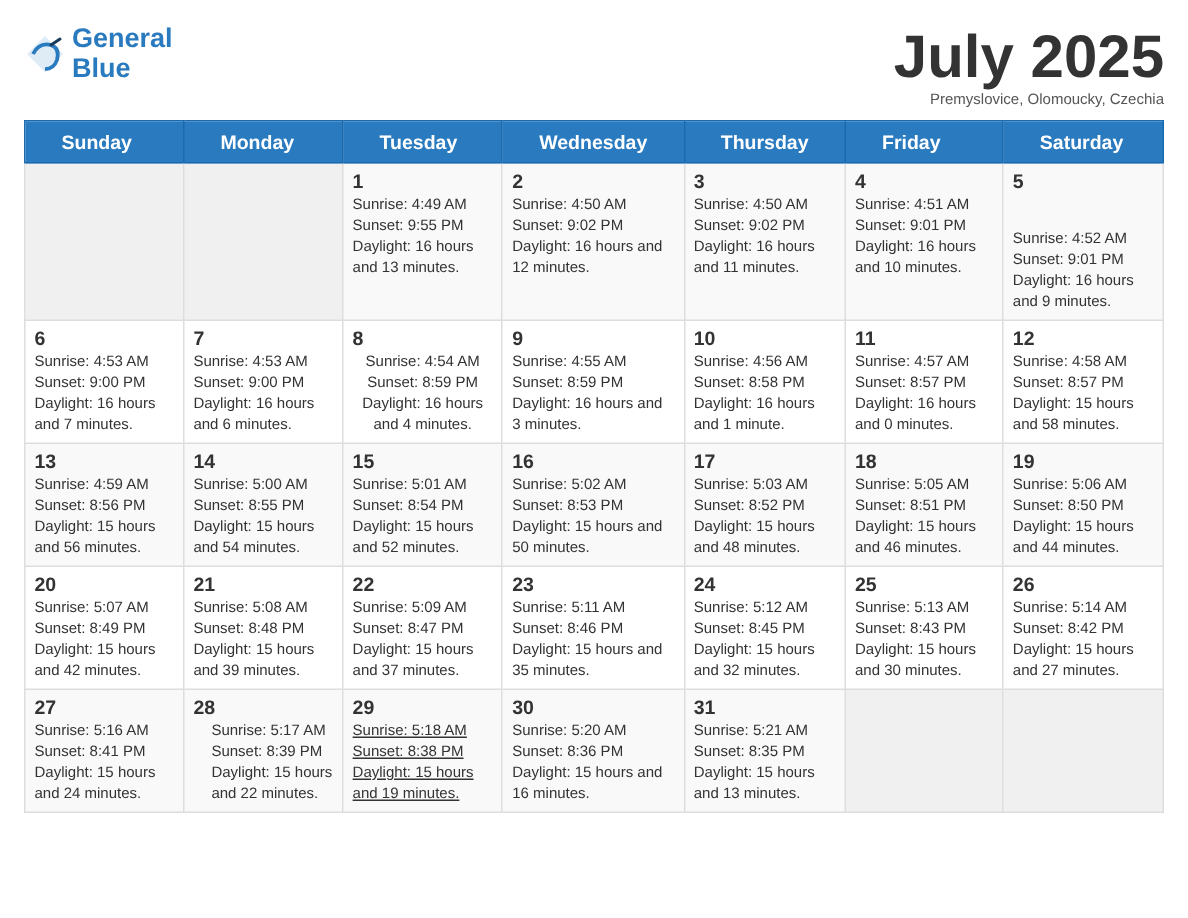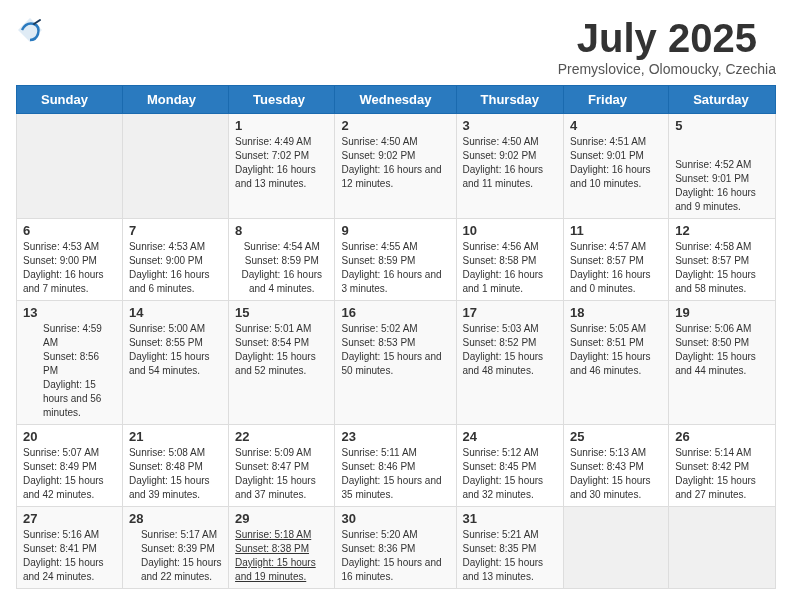--- a/index.html
+++ b/index.html
@@ -37,21 +37,21 @@
     .title-area {
       text-align: right;
     }
     .month-title {
       font-size: 40px;
       font-weight: bold;
       color: #333;
       text-align: center;
     }
     .location-title {
-      font-size: 14px;
+      font-size: 10px;
       color: #555;
     }
     .calendar {
       width: 100%;
       border-collapse: collapse;
       border: 1px solid #ccc;
     }
     .calendar th {
       background-color: #2a7abf;
       color: #fff;
@@ -94,20 +94,26 @@
 </head>
 <body>
 
 <div class="header-area">
   <div class="logo">
     <svg class="logo-icon" viewBox="0 0 28 28" xmlns="http://www.w3.org/2000/svg">
       <polygon points="14,2 26,14 14,26 2,14" fill="#2a7abf" opacity="0.15"></polygon>
       <path d="M6 14 Q10 6 18 8 Q24 10 22 18 Q20 24 14 24" fill="none" stroke="#2a7abf" stroke-width="2.5"></path>
       <path d="M18 8 L24 4" stroke="#1a3a5c" stroke-width="2" stroke-linecap="round"></path>
     </svg>
+    <div>
+      <div class="logo-text">
+        <span>General</span><br>
+        <span style="color:#2a7abf;">Blue</span>
+      </div>
+    </div>
   </div>
   <div class="title-area">
     <div class="month-title">July 2025</div>
     <div class="location-title">Premyslovice, Olomoucky, Czechia</div>
   </div>
 </div>
 
 <table class="calendar">
   <thead>
     <tr>
@@ -120,21 +126,21 @@
         <th>Saturday</th>
       </tr>
   </thead>
   <tbody id="calendar-body">
   <tr>
         <td class="empty-cell"></td>
         <td class="empty-cell"></td>
         <td>
           <span class="day-number">1</span>
           <div class="day-info" style="white-space: pre-line;">Sunrise: 4:49 AM
-Sunset: 7:02 PM
+Sunset: 9:55 PM
 Daylight: 16 hours and 13 minutes.</div>
         </td>
         <td>
           <span class="day-number">2</span>
           <div class="day-info" style="white-space: pre-line;">Sunrise: 4:50 AM
 Sunset: 9:02 PM
 Daylight: 16 hours and 12 minutes.</div>
         </td>
         <td>
           <span class="day-number">3</span>
@@ -195,21 +201,21 @@
         <td>
           <span class="day-number">12</span>
           <div class="day-info" style="white-space: pre-line;">Sunrise: 4:58 AM
 Sunset: 8:57 PM
 Daylight: 15 hours and 58 minutes.</div>
         </td>
       </tr>
       <tr>
         <td>
           <span class="day-number">13</span>
-          <div class="day-info" style="white-space: pre-line; margin-left: 20px;">Sunrise: 4:59 AM
+          <div class="day-info" style="white-space: pre-line;">Sunrise: 4:59 AM
 Sunset: 8:56 PM
 Daylight: 15 hours and 56 minutes.</div>
         </td>
         <td>
           <span class="day-number">14</span>
           <div class="day-info" style="white-space: pre-line;">Sunrise: 5:00 AM
 Sunset: 8:55 PM
 Daylight: 15 hours and 54 minutes.</div>
         </td>
         <td>

